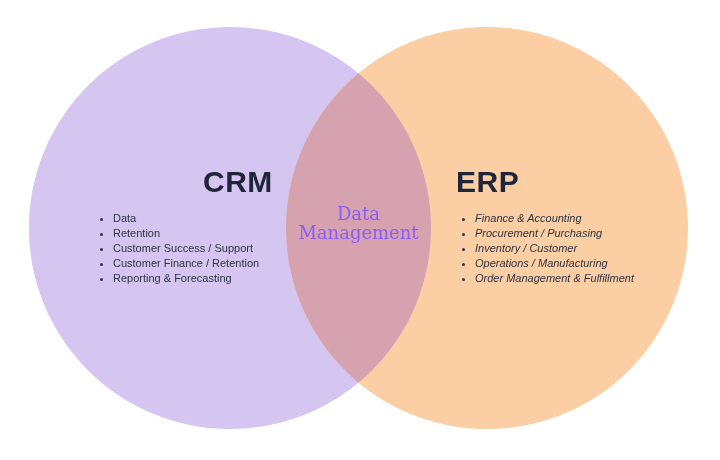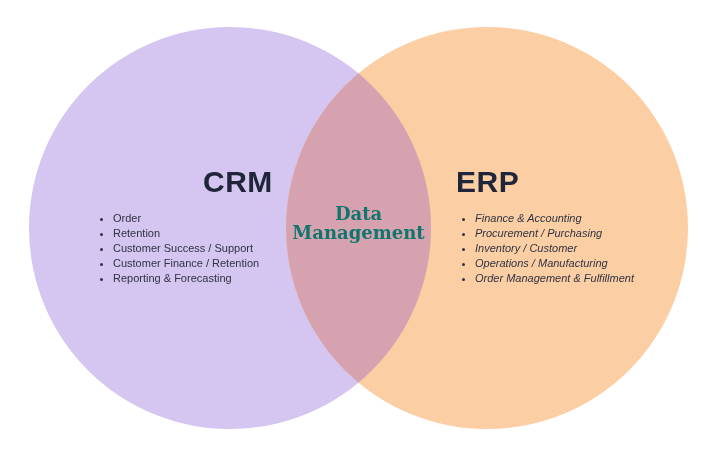--- a/index.html
+++ b/index.html
@@ -42,24 +42,24 @@
   }
   .list-crm { left: 100px; top: 211px; width: 190px; }
   .list-erp { left: 462px; top: 211px; width: 210px; font-style: italic; }
   .overlap-label {
     position: absolute;
     left: 288px;
     top: 204px;
     width: 141px;
     text-align: center;
     font-family: "DejaVu Serif", serif;
-    font-weight: 700;
+    font-weight: 400;
     font-size: 18px;
     line-height: 19px;
-    color: #0f766e;
+    color: #8b5cf6;
   }
 </style>
 </head>
 <body>
 
 <div class="canvas">
 
   <svg class="venn-svg" width="720" height="460" viewBox="0 0 720 460">
     <defs>
       <clipPath id="leftClip">
@@ -71,21 +71,21 @@
     <circle cx="487" cy="228" r="201" clip-path="url(#leftClip)" fill="#d6a2af"></circle>
   </svg>
 
   <h2 class="circle-title title-crm">CRM</h2>
 
   <h2 class="circle-title title-erp">ERP</h2>
 
   <div class="overlap-label">Data Management</div>
 
   <ul class="item-list list-crm">
-      <li>Order</li>
+      <li>Data</li>
       <li>Retention</li>
       <li>Customer Success / Support</li>
       <li>Customer Finance / Retention</li>
       <li>Reporting &amp; Forecasting</li>
     </ul>
 
   <ul class="item-list list-erp">
       <li>Finance &amp; Accounting</li>
       <li>Procurement / Purchasing</li>
       <li>Inventory / Customer</li>

